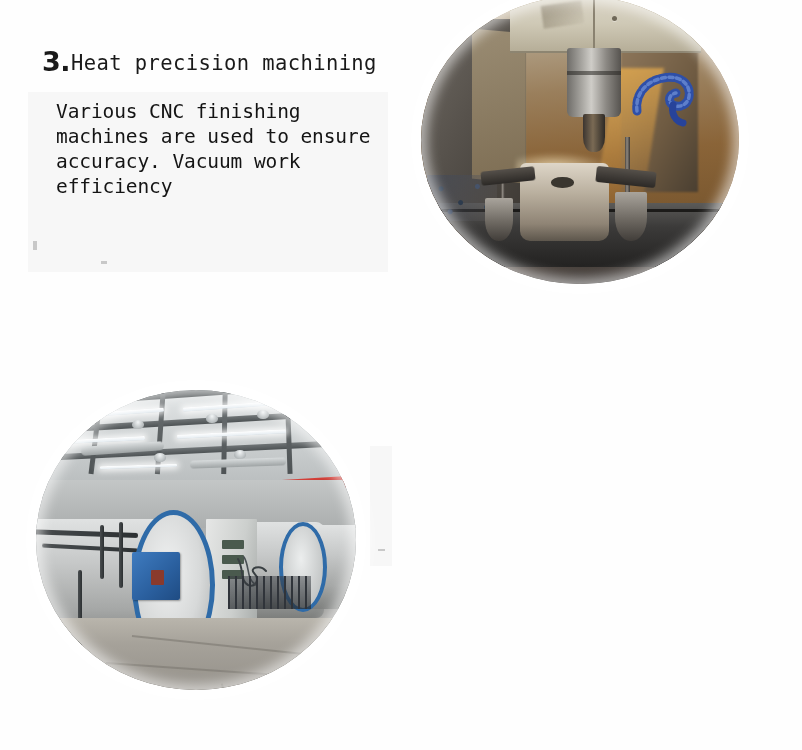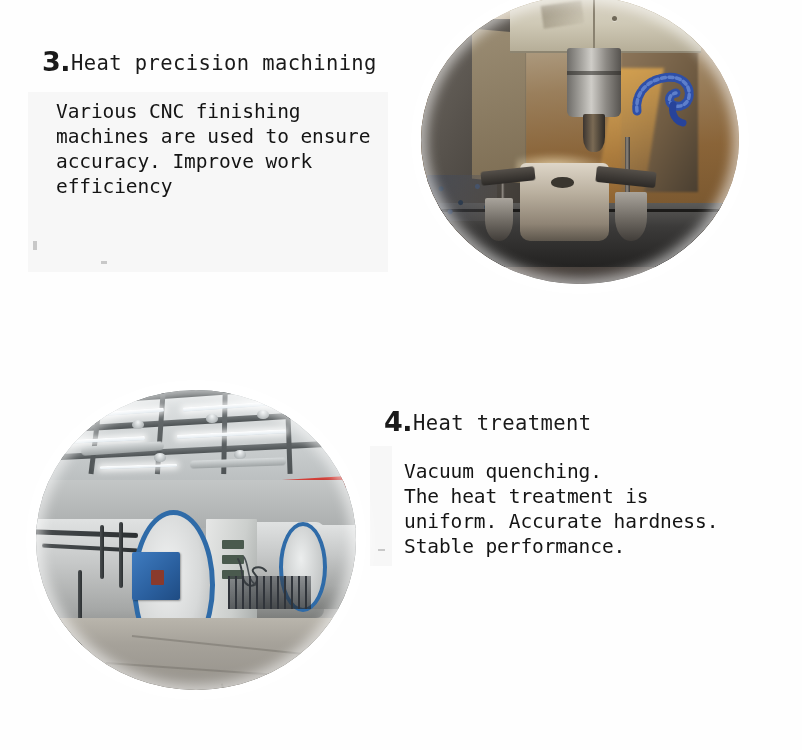--- a/index.html
+++ b/index.html
@@ -365,21 +365,21 @@
   <div class="speck speck-1"></div>
   <div class="speck speck-2"></div>
   <div class="speck speck-3"></div>
 
   <div class="step" id="step3">
     <div class="step-heading">
       <span class="step-num">3.</span><span>Heat precision machining</span>
     </div>
     <div class="step-body">Various CNC finishing
 machines are used to ensure
-accuracy. Improve work
+accuracy. Vacuum work
 efficiency</div>
   </div>
 
   <div class="photo" id="photo-cnc">
     <div class="photo-inner">
       <div class="cnc-bg"></div>
       <div class="cnc-leftwall"></div>
       <div class="cnc-leftpanel"></div>
       <div class="cnc-column"></div>
       <div class="cnc-goldbeam"></div>
@@ -475,23 +475,14 @@
       <div class="fu-railing"></div>
 
       <div class="fu-floor"></div>
       <div class="fu-floor-line" style="left:30%; bottom:18%; width:74%; transform: rotate(6deg);"></div>
       <div class="fu-floor-line" style="left:22%; bottom:9%;  width:84%; transform: rotate(4deg);"></div>
       <div class="fu-floor-line" style="left:58%; bottom:2%;  width:16%; transform: rotate(74deg);"></div>
     </div>
     <span class="caption-sr">Row of industrial vacuum heat treatment furnaces with blue circular doors in a factory hall</span>
   </div>
 
-  <div class="step" id="step4">
-    <div class="step-heading">
-      <span class="step-num">4.</span><span>Heat treatment</span>
-    </div>
-    <div class="step-body">Vacuum quenching.
-The heat treatment is
-uniform. Accurate hardness.
-Stable performance.</div>
-  </div>
 
 </div>
 
 </body></html>

